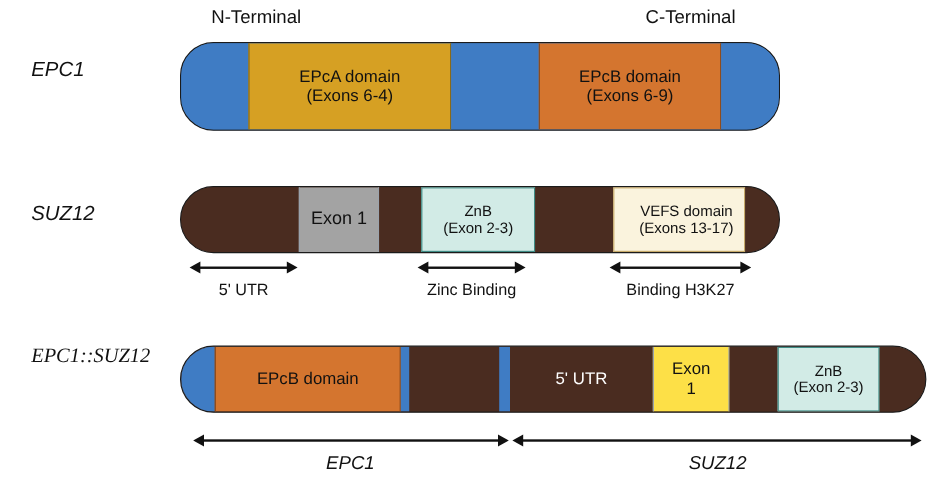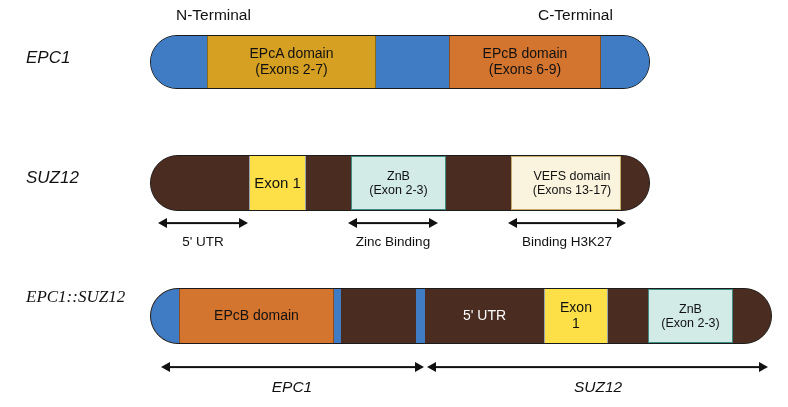--- a/index.html
+++ b/index.html
@@ -96,46 +96,46 @@
   .arrow-caption.italic { font-style: italic; font-size: 15.5px; }
 </style>
 </head>
 <body>
 
 <div class="abs gene-label" style="left:26px; top:48px;">EPC1</div>
 
 <div class="abs terminal-label" style="left:176px; top:6px;">N-Terminal</div>
 <div class="abs terminal-label" style="left:538px; top:6px;">C-Terminal</div>
 
-<div class="bar" style="left:150px; top:35px; width:500px; height:54px; background:#3f7cc4;">
+<div class="bar" style="left:150px; top:35px; width:500px; height:74px; background:#3f7cc4;">
 
   <div class="seg" style="left:0px; width:56px; background:#3f7cc4;"></div>
 
   <div class="seg t14" style="left:56px; width:169px; background:#d6a023; border-left:1.4px solid #8a6a17; border-right:1.4px solid #8a6a17; color:#111111;">
     <span class="ln">EPcA domain</span>
-    <span class="ln">(Exons 2-7)</span>
+    <span class="ln">(Exons 6-4)</span>
   </div>
 
   <div class="seg" style="left:225px; width:73px; background:#3f7cc4;"></div>
 
   <div class="seg t14" style="left:298px; width:152px; background:#d4752f; border-left:1.4px solid #8f4c1c; border-right:1.4px solid #8f4c1c; color:#111111;">
     <span class="ln">EPcB domain</span>
     <span class="ln">(Exons 6-9)</span>
   </div>
 
   <div class="seg" style="left:450px; width:50px; background:#3f7cc4;"></div>
 </div>
 
 <div class="abs gene-label" style="left:26px; top:168px;">SUZ12</div>
 
 <div class="bar" style="left:150px; top:155px; width:500px; height:56px; background:#4a2c20;">
 
   <div class="seg" style="left:0px; width:98px; background:#4a2c20;"></div>
 
-  <div class="seg t15" style="left:98px; width:57px; background:#fde047; border-left:1.4px solid #9aa3ad; border-right:1.4px solid #9aa3ad; color:#111111;">
+  <div class="seg t15" style="left:98px; width:67px; background:#a3a3a3; border-left:1.4px solid #9aa3ad; border-right:1.4px solid #9aa3ad; color:#111111;">
     <span class="ln">Exon 1</span>
   </div>
 
   <div class="seg" style="left:165px; width:35px; background:#4a2c20;"></div>
 
   <div class="seg t13" style="left:200px; width:95px; background:#d2ebe6; border-left:1.4px solid #3f8c85; border-right:1.4px solid #3f8c85; border-top:1.4px solid #3f8c85; border-bottom:1.4px solid #3f8c85; color:#111111;">
     <span class="ln">ZnB</span>
     <span class="ln">(Exon 2-3)</span>
   </div>
 

